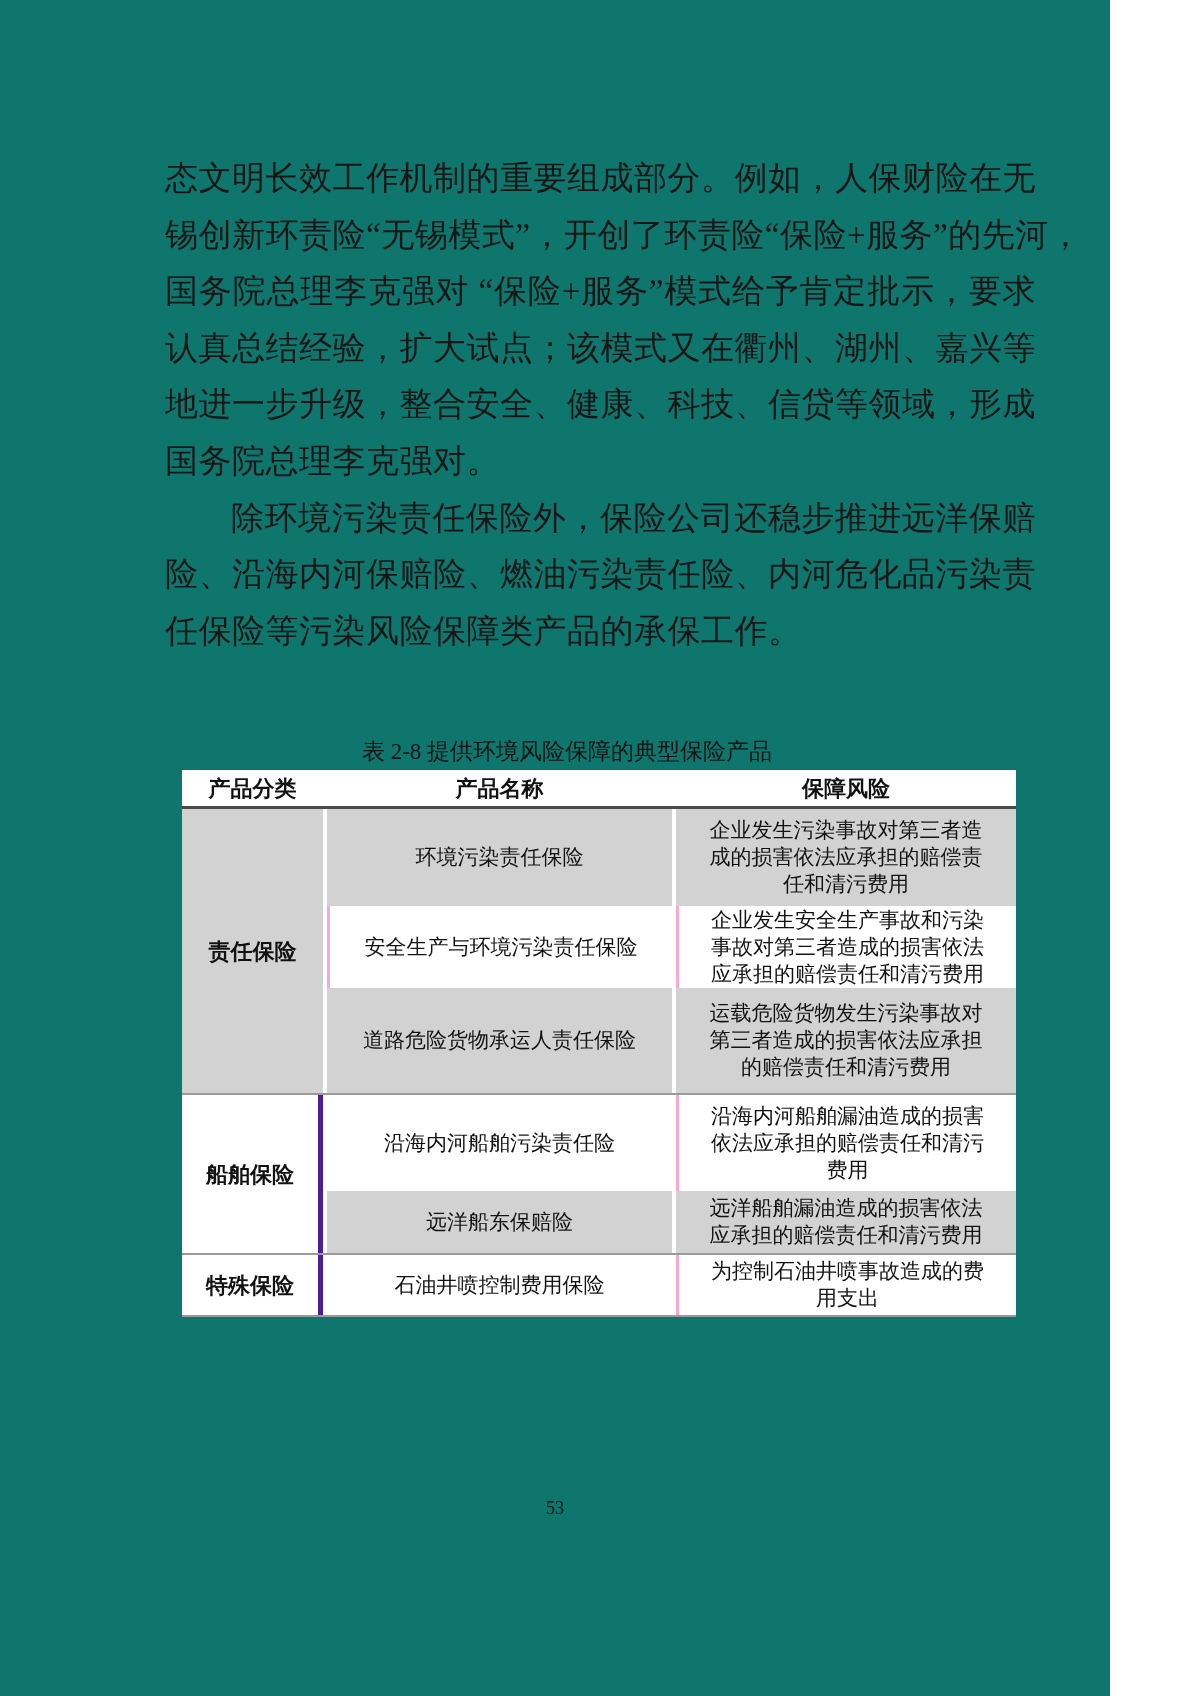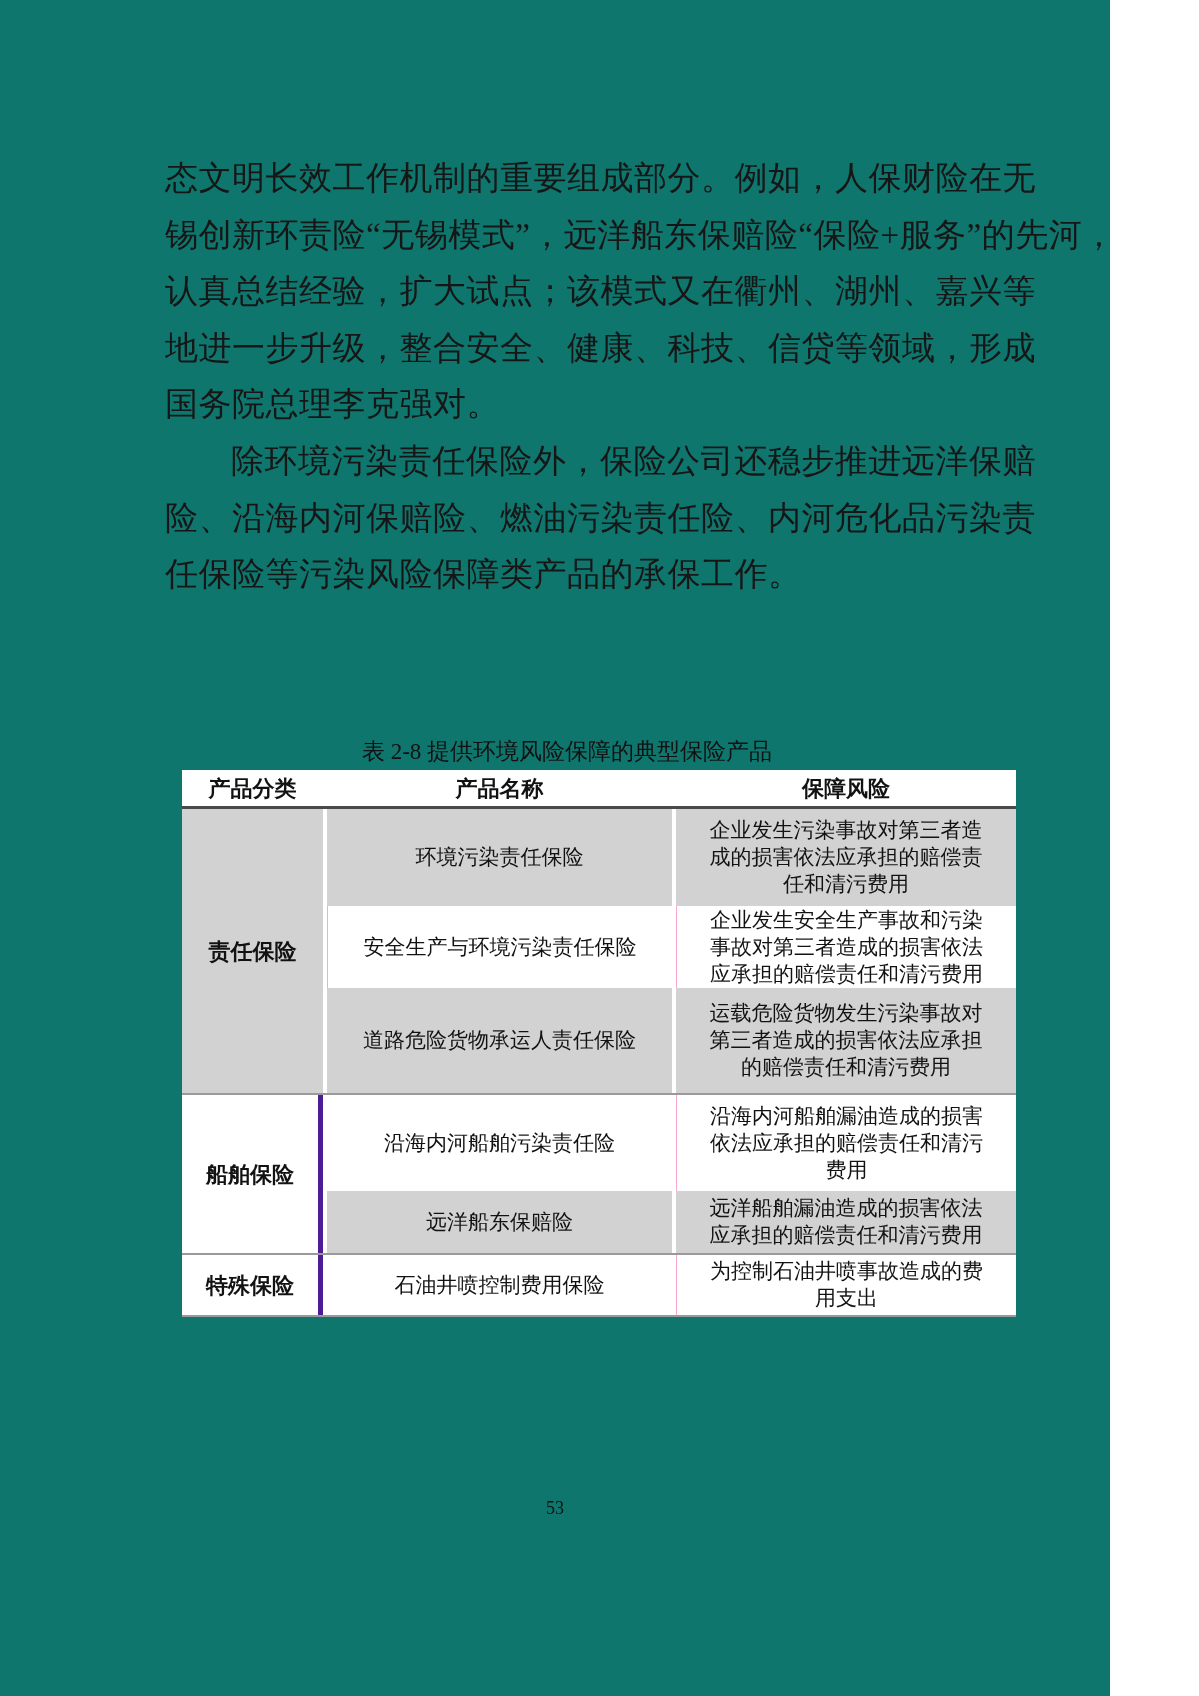--- a/index.html
+++ b/index.html
@@ -79,41 +79,42 @@
   .r5 { grid-row: 8; }
   .r6 { grid-row: 10; }
   .cat1 { grid-row: 3 / 6; }
   .cat2 { grid-row: 7 / 9; }
   .cat3 { grid-row: 10; font-family: Liberation Serif, serif; }
   .hline-dark { grid-row: 2; grid-column: 1 / 6; background: #4a4a4a; }
   .hline { grid-column: 1 / 6; background: #9a9a9a; }
   .l1 { grid-row: 6; }
   .l2 { grid-row: 9; }
   .l3 { grid-row: 11; }
-  .vline-l { border-left: 1px solid #f9a8d4; }
+  .vline-l { border-left: 3px solid #f9a8d4; }
   .vline-r { border-right: 5px solid #4c1d95; }
   
   .page-number {
     position: absolute;
     top: 1498px;
     left: 0;
     width: 100%;
     text-align: center;
     font-size: 18px;
     color: #111;
   }
 </style>
 </head>
 <body>
 
 <div class="page">
 
   <div class="body-text">
     <div class="tline">态文明长效工作机制的重要组成部分。例如，人保财险在无</div>
-    <div class="tline">锡创新环责险“无锡模式”，远洋船东保赔险“保险+服务”的先河，</div>
+    <div class="tline">锡创新环责险“无锡模式”，开创了环责险“保险+服务”的先河，</div>
+    <div class="tline">国务院总理李克强对 “保险+服务”模式给予肯定批示，要求</div>
     <div class="tline">认真总结经验，扩大试点；该模式又在衢州、湖州、嘉兴等</div>
     <div class="tline">地进一步升级，整合安全、健康、科技、信贷等领域，形成</div>
     <div class="tline lastline">国务院总理李克强对。</div>
     <div class="tline indent">除环境污染责任保险外，保险公司还稳步推进远洋保赔</div>
     <div class="tline">险、沿海内河保赔险、燃油污染责任险、内河危化品污染责</div>
     <div class="tline lastline">任保险等污染风险保障类产品的承保工作。</div>
   </div>
 
   <div class="table-title">表 2-8 提供环境风险保障的典型保险产品</div>
 

